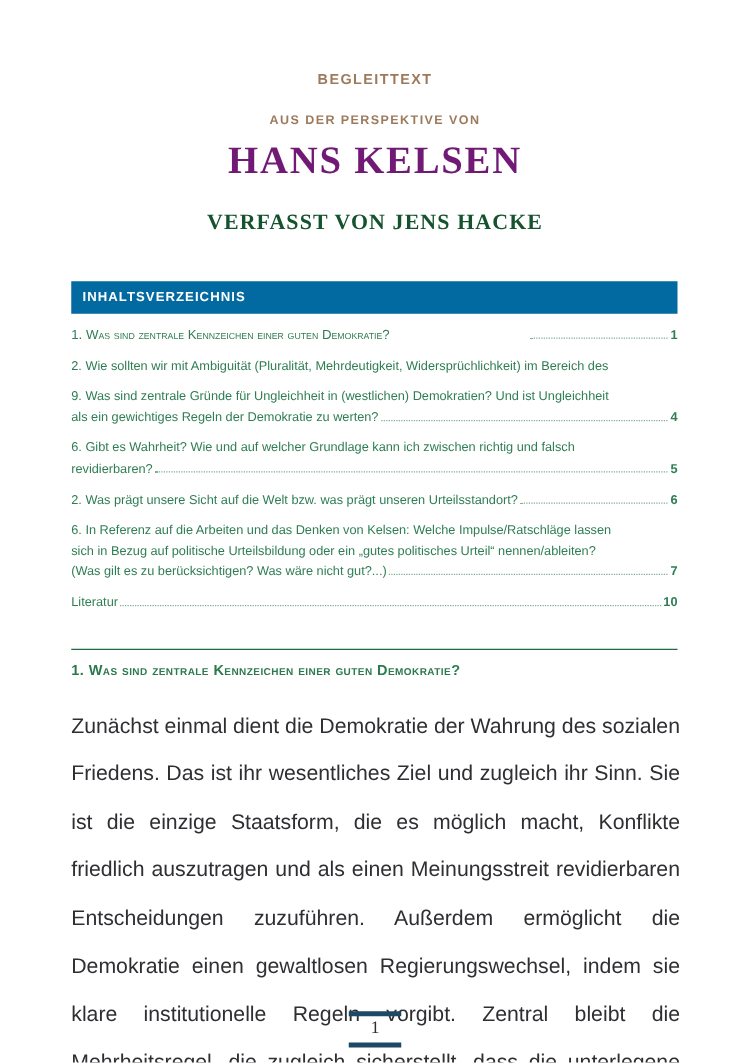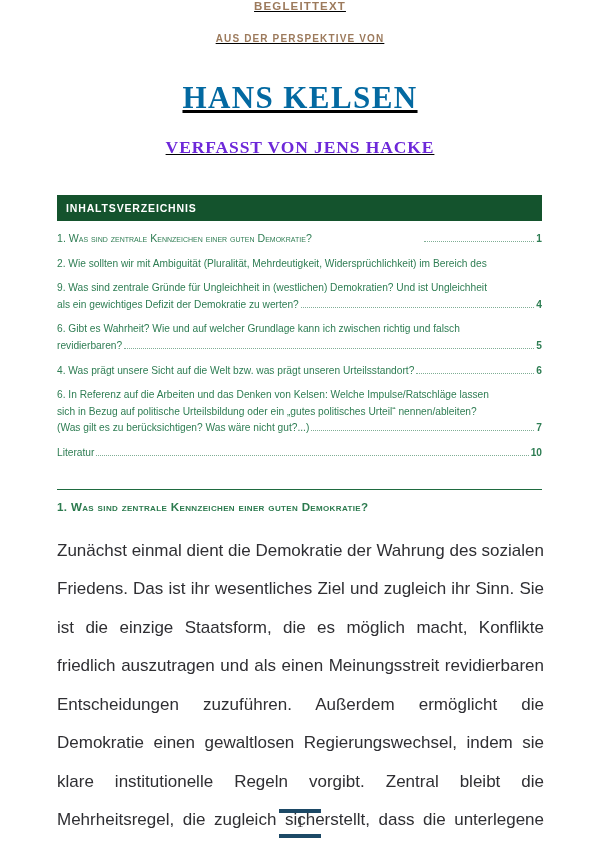--- a/index.html
+++ b/index.html
@@ -18,22 +18,22 @@
   .page {
     width: 600px;
     height: 850px;
     box-sizing: border-box;
     padding: 0;
     position: relative;
   }
 
   
   .title-block {
+    padding-top: 58px;
     text-align: center;
-    text-decoration: underline;
   }
   .kicker {
     color: #9c7a5c;
     font-size: 11.5px;
     font-weight: bold;
     letter-spacing: 1.15px;
     text-transform: uppercase;
     line-height: 1.1;
   }
   .kicker2 {
@@ -42,42 +42,42 @@
     font-weight: bold;
     letter-spacing: 1.15px;
     text-transform: uppercase;
     margin-top: 20px;
     line-height: 1.1;
   }
   .main-title {
     font-family: "Liberation Serif", serif;
     font-size: 31px;
     font-weight: bold;
-    color: #0369a1;
+    color: #701a75;
     letter-spacing: 1.4px;
-    margin-top: 36px;
+    margin-top: 8px;
     line-height: 1.15;
   }
   .subtitle {
     font-family: "Liberation Serif", serif;
     font-size: 17.5px;
     font-weight: bold;
-    color: #6d28d9;
+    color: #14532d;
     letter-spacing: 0.9px;
     margin-top: 22px;
     line-height: 1.15;
   }
 
   
   .toc {
     margin: 38px 57px 0 57px;
     width: 485px;
   }
   .toc-header {
-    background: #14532d;
+    background: #0369a1;
     color: #ffffff;
     font-size: 10.5px;
     font-weight: bold;
     letter-spacing: 0.85px;
     padding: 7px 9px 7px 9px;
     box-sizing: border-box;
   }
   .toc-list {
     margin-top: 9px;
   }
@@ -203,38 +203,38 @@
         </div>
       </div>
 
       <div class="toc-entry">
         <span class="toc-wrapline">2. Wie sollten wir mit Ambiguität (Pluralität, Mehrdeutigkeit, Widersprüchlichkeit) im Bereich des</span>
       </div>
 
       <div class="toc-entry">
         <span class="toc-wrapline">9. Was sind zentrale Gründe für Ungleichheit in (westlichen) Demokratien? Und ist Ungleichheit</span>
         <div class="toc-row">
-          <span class="toc-label">als ein gewichtiges Defizit der Demokratie zu werten?</span>
+          <span class="toc-label">als ein gewichtiges Regeln der Demokratie zu werten?</span>
           <span class="toc-leader"></span>
           <span class="toc-page">4</span>
         </div>
       </div>
 
       <div class="toc-entry">
         <span class="toc-wrapline">6. Gibt es Wahrheit? Wie und auf welcher Grundlage kann ich zwischen richtig und falsch</span>
         <div class="toc-row">
           <span class="toc-label">revidierbaren?</span>
           <span class="toc-leader"></span>
           <span class="toc-page">5</span>
         </div>
       </div>
 
       <div class="toc-entry">
         <div class="toc-row">
-          <span class="toc-label">4. Was prägt unsere Sicht auf die Welt bzw. was prägt unseren Urteilsstandort?</span>
+          <span class="toc-label">2. Was prägt unsere Sicht auf die Welt bzw. was prägt unseren Urteilsstandort?</span>
           <span class="toc-leader"></span>
           <span class="toc-page">6</span>
         </div>
       </div>
 
       <div class="toc-entry">
         <span class="toc-wrapline">6. In Referenz auf die Arbeiten und das Denken von Kelsen: Welche Impulse/Ratschläge lassen</span>
         <span class="toc-wrapline">sich in Bezug auf politische Urteilsbildung oder ein „gutes politisches Urteil“ nennen/ableiten?</span>
         <div class="toc-row">
           <span class="toc-label">(Was gilt es zu berücksichtigen? Was wäre nicht gut?...)</span>

